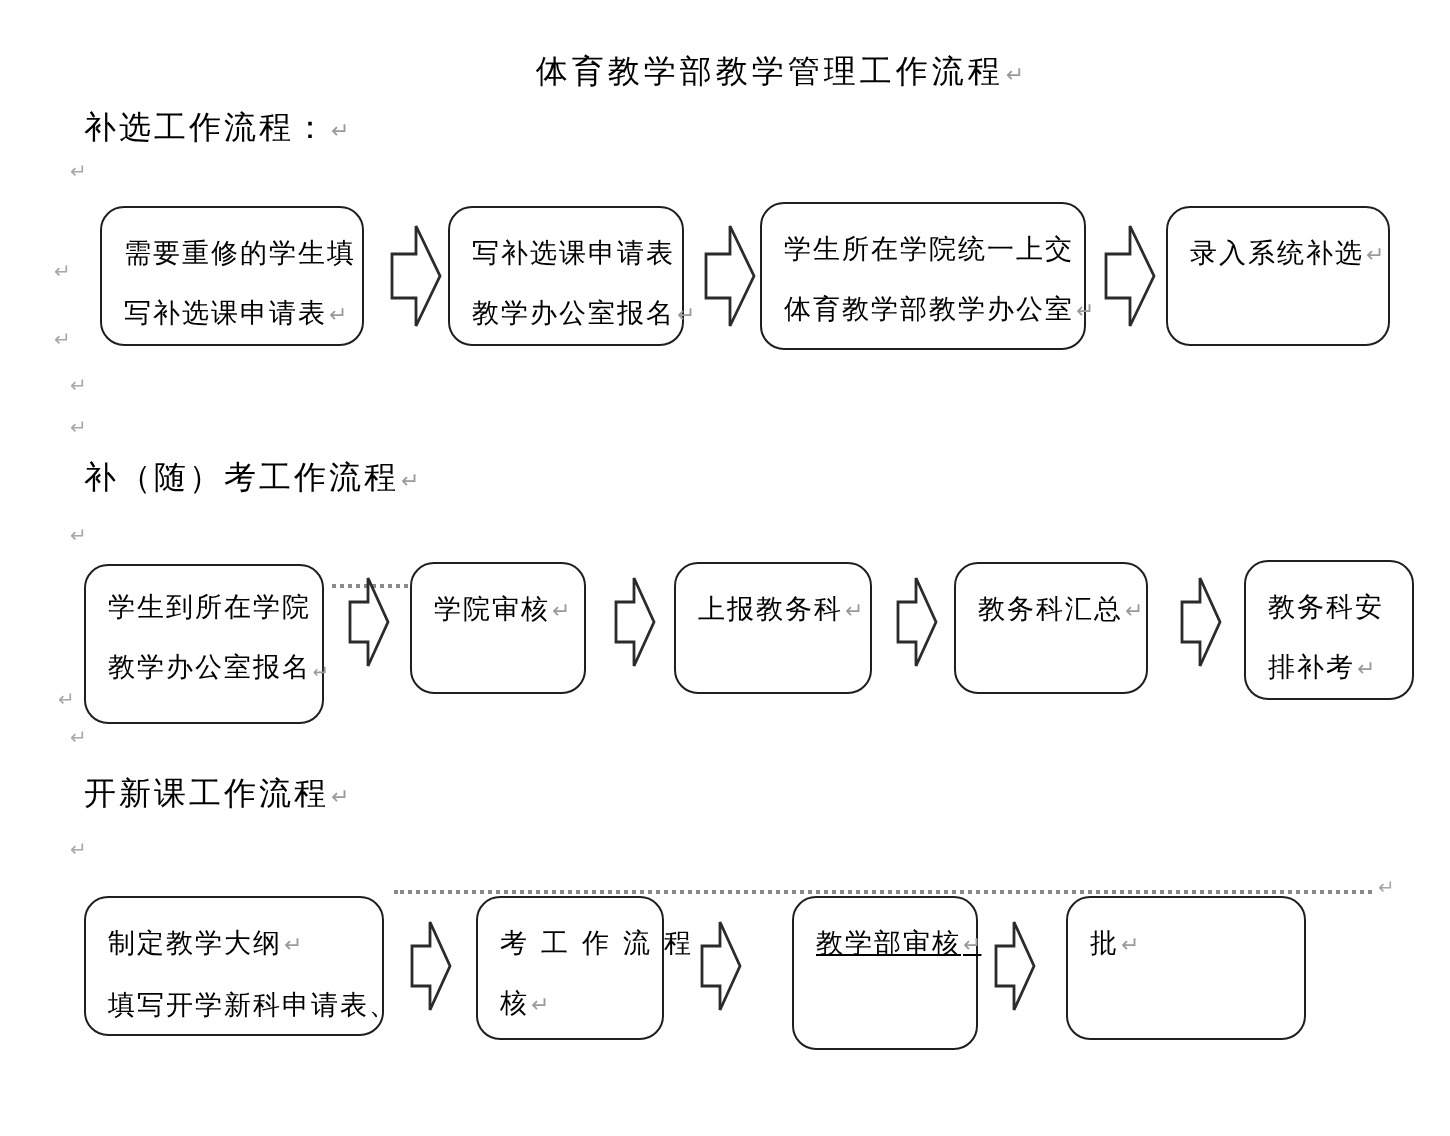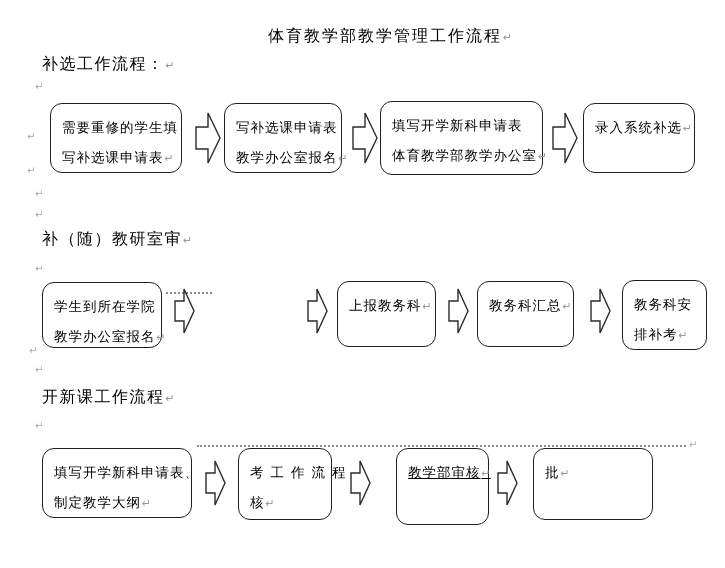--- a/index.html
+++ b/index.html
@@ -31,21 +31,21 @@
   .arrow polygon { fill:#ffffff; stroke:#2b2b2b; stroke-width:1.4; stroke-linejoin:miter; }
 </style>
 </head>
 <body>
 
 <div class="canvas">
 
   <div class="title"><span>体育教学部教学管理工作流程</span><span class="rm">↵</span></div>
 
   <div class="heading" style="top:54px;"><span>补选工作流程：</span><span class="rm">↵</span></div>
-  <div class="heading" style="top:229px;"><span>补（随）教研室审</span><span class="rm">↵</span></div>
+  <div class="heading" style="top:229px;"><span>补（随）考工作流程</span><span class="rm">↵</span></div>
   <div class="heading" style="top:387px;"><span>开新课工作流程</span><span class="rm">↵</span></div>
 
   <span class="fmark" style="left:35px; top:82px;">↵</span>
   <span class="fmark" style="left:27px; top:132px;">↵</span>
   <span class="fmark" style="left:27px; top:166px;">↵</span>
   <span class="fmark" style="left:35px; top:189px;">↵</span>
   <span class="fmark" style="left:35px; top:210px;">↵</span>
   <span class="fmark" style="left:35px; top:264px;">↵</span>
   <span class="fmark" style="left:29px; top:346px;">↵</span>
   <span class="fmark" style="left:35px; top:365px;">↵</span>
@@ -67,47 +67,50 @@
     <div class="ln"><span>教学办公室报名</span><span class="rm">↵</span></div>
   </div>
 
   <div class="arrow" style="left:352px; top:110px;">
     <svg width="26" height="56" viewBox="0 0 26 56">
         <polygon points="1,17 13,17 13,3 25,28 13,53 13,39 1,39"></polygon>
       </svg>
   </div>
 
   <div class="box" style="left:380px; top:101px; width:163px; height:74px;">
-    <div class="ln">填写开学新科申请表</div>
+    <div class="ln">学生所在学院统一上交</div>
     <div class="ln"><span>体育教学部教学办公室</span><span class="rm">↵</span></div>
   </div>
 
   <div class="arrow" style="left:552px; top:110px;">
     <svg width="26" height="56" viewBox="0 0 26 56">
         <polygon points="1,17 13,17 13,3 25,28 13,53 13,39 1,39"></polygon>
       </svg>
   </div>
 
   <div class="box" style="left:583px; top:103px; width:112px; height:70px;">
     <div class="ln"><span>录入系统补选</span><span class="rm">↵</span></div>
   </div>
 
   <div class="dotted" style="left:166px; top:292px; width:46px;"></div>
 
-  <div class="box" style="left:42px; top:282px; width:120px; height:66px;">
+  <div class="box" style="left:42px; top:282px; width:120px; height:80px;font-family:Liberation Mono, monospace;">
     <div class="ln">学生到所在学院</div>
     <div class="ln"><span>教学办公室报名</span><span class="rm">↵</span></div>
   </div>
 
   <div class="arrow" style="left:174px; top:287px;">
     <svg width="21" height="48" viewBox="0 0 21 48">
         <polygon points="1,14 10,14 10,2 20,24 10,46 10,34 1,34"></polygon>
       </svg>
   </div>
 
+  <div class="box" style="left:205px; top:281px; width:88px; height:66px;">
+    <div class="ln"><span>学院审核</span><span class="rm">↵</span></div>
+  </div>
 
   <div class="arrow" style="left:307px; top:287px;">
     <svg width="21" height="48" viewBox="0 0 21 48">
         <polygon points="1,14 10,14 10,2 20,24 10,46 10,34 1,34"></polygon>
       </svg>
   </div>
 
   <div class="box" style="left:337px; top:281px; width:99px; height:66px;">
     <div class="ln"><span>上报教务科</span><span class="rm">↵</span></div>
   </div>
@@ -130,22 +133,22 @@
 
   <div class="box" style="left:622px; top:280px; width:85px; height:70px;">
     <div class="ln">教务科安</div>
     <div class="ln"><span>排补考</span><span class="rm">↵</span></div>
   </div>
 
   <div class="dotted" style="left:197px; top:445px; width:489px;"></div>
   <span class="fmark" style="left:689px; top:440px;">↵</span>
 
   <div class="box" style="left:42px; top:448px; width:150px; height:70px;">
+    <div class="ln"><span>制定教学大纲</span><span class="rm">↵</span></div>
     <div class="ln">填写开学新科申请表、</div>
-    <div class="ln"><span>制定教学大纲</span><span class="rm">↵</span></div>
   </div>
 
   <div class="arrow" style="left:205px; top:459px;">
     <svg width="21" height="48" viewBox="0 0 21 48">
         <polygon points="1,14 10,14 10,2 20,24 10,46 10,34 1,34"></polygon>
       </svg>
   </div>
 
   <div class="box" style="left:238px; top:448px; width:94px; height:72px;">
     <div class="ln spread">考工作流程</div>

